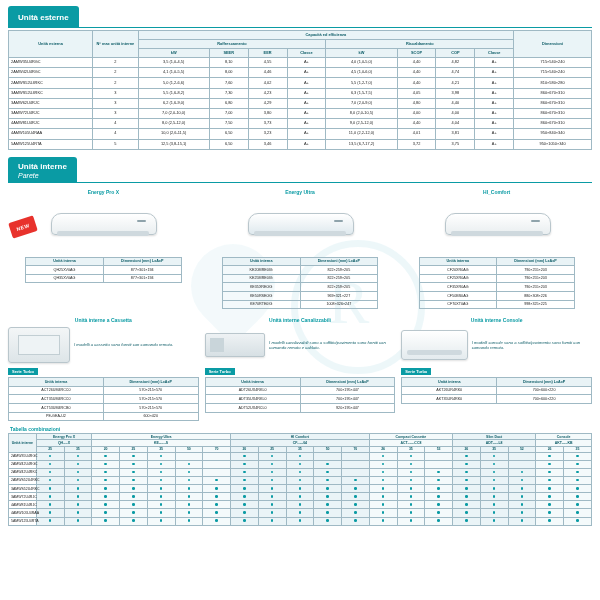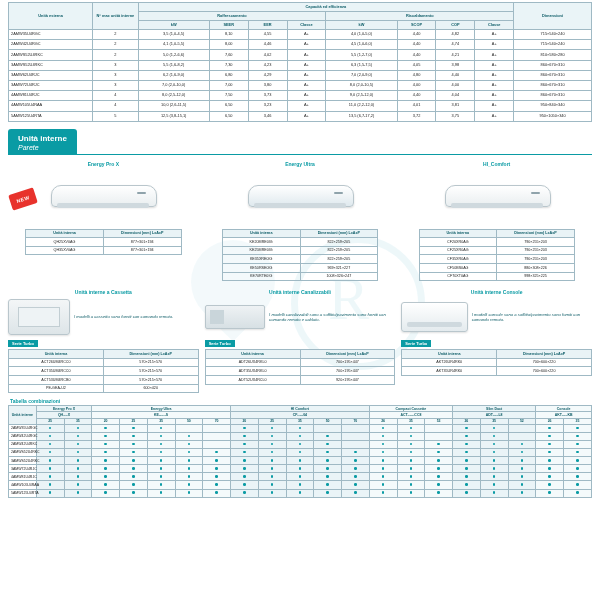--- a/index.html
+++ b/index.html
@@ -83,20 +83,24 @@
   .dot{display:inline-block;width:2.6px;height:2.6px;border-radius:50%;background:#0a9ba4;}
   .grp-a{background:#eaf4f7;}
   .grp-b{background:#f4fafb;}
   .leftlabel{text-align:left;padding-left:2px;font-size:3.5px;}
 </style>
 </head>
 <body>
 
 <div class="page">
 
+  <div class="sec-head">
+    <div class="tab">Unità esterne</div>
+    <div class="rule"></div>
+  </div>
 
   <table id="outdoor-table">
     <colgroup>
       <col style="width:13%">
         <col style="width:7%">
       <col style="width:11%">
         <col style="width:6%">
         <col style="width:6%">
         <col style="width:6%">
       <col style="width:11%">

